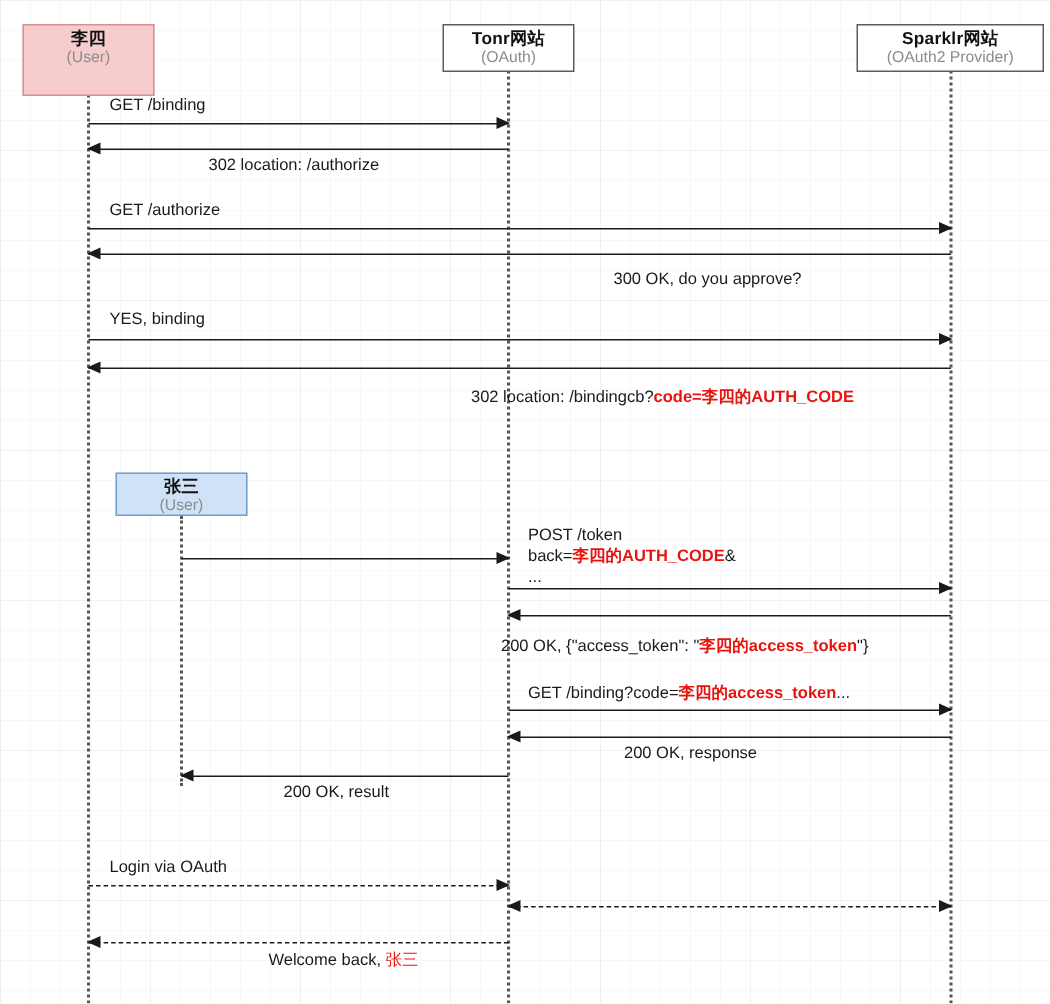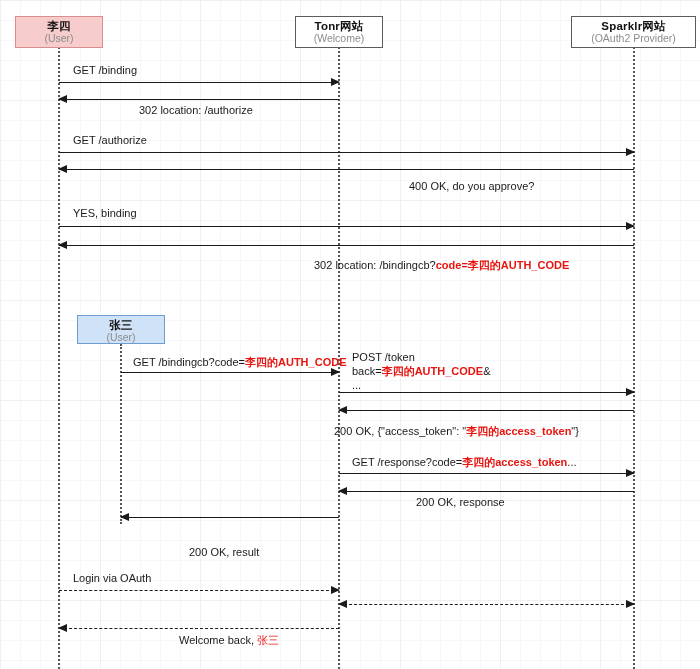--- a/index.html
+++ b/index.html
@@ -112,28 +112,28 @@
 </head>
 <body>
 
 <div id="canvas">
 
   <div class="lifeline" style="left:58px; top:47px; height:622px;"></div>
   <div class="lifeline" style="left:338px; top:47px; height:622px;"></div>
   <div class="lifeline" style="left:633px; top:47px; height:622px;"></div>
   <div class="lifeline" style="left:120px; top:344px; height:180px;"></div>
 
-  <div class="actor-box pink" style="left:15px; top:16px; width:88px; height:32px;">
+  <div class="actor-box pink" style="left:15px; top:16px; width:88px; height:48px;">
     <span class="a-name">李四</span>
     <span class="a-role">(User)</span>
   </div>
 
   <div class="actor-box plain" style="left:295px; top:16px; width:88px; height:32px;">
     <span class="a-name">Tonr网站</span>
-    <span class="a-role">(Welcome)</span>
+    <span class="a-role">(OAuth)</span>
   </div>
 
   <div class="actor-box plain" style="left:571px; top:16px; width:125px; height:32px;">
     <span class="a-name">Sparklr网站</span>
     <span class="a-role">(OAuth2 Provider)</span>
   </div>
 
   <div class="actor-box blue" style="left:77px; top:315px; width:88px; height:29px;">
     <span class="a-name">张三</span>
     <span class="a-role">(User)</span>
@@ -154,39 +154,36 @@
   <div class="label" style="left:73px; top:133px;">GET /authorize</div>
   <div class="msg" style="left:59px; top:152px; width:575px;">
     <div class="line"></div>
     <div class="head right"></div>
   </div>
 
   <div class="msg" style="left:59px; top:169px; width:575px;">
     <div class="line"></div>
     <div class="head left"></div>
   </div>
-  <div class="label right-al" style="left:409px; top:179px; width:225px;">400 OK, do you approve?</div>
+  <div class="label right-al" style="left:409px; top:179px; width:225px;">300 OK, do you approve?</div>
 
   <div class="label" style="left:73px; top:206px;">YES, binding</div>
   <div class="msg" style="left:59px; top:226px; width:575px;">
     <div class="line"></div>
     <div class="head right"></div>
   </div>
 
   <div class="msg" style="left:59px; top:245px; width:575px;">
     <div class="line"></div>
     <div class="head left"></div>
   </div>
   <div class="label right-al" style="left:314px; top:258px; width:320px;">
     <span>302 location: /bindingcb?</span><span class="hl">code=李四的AUTH_CODE</span>
   </div>
 
-  <div class="label" style="left:133px; top:355px;">
-    <span>GET /bindingcb?code=</span><span class="hl">李四的AUTH_CODE</span>
-  </div>
   <div class="msg" style="left:121px; top:372px; width:218px;">
     <div class="line"></div>
     <div class="head right"></div>
   </div>
 
   <div class="label" style="left:352px; top:350px;">POST /token</div>
   <div class="label" style="left:352px; top:364px;">
     <span>back=</span><span class="hl">李四的AUTH_CODE</span><span>&amp;</span>
   </div>
   <div class="label" style="left:352px; top:378px;">...</div>
@@ -197,38 +194,38 @@
 
   <div class="msg" style="left:339px; top:410px; width:295px;">
     <div class="line"></div>
     <div class="head left"></div>
   </div>
   <div class="label right-al" style="left:334px; top:424px; width:300px;">
     <span>200 OK, {"access_token": "</span><span class="hl">李四的access_token</span><span>"}</span>
   </div>
 
   <div class="label" style="left:352px; top:455px;">
-    <span>GET /response?code=</span><span class="hl">李四的access_token</span><span>...</span>
+    <span>GET /binding?code=</span><span class="hl">李四的access_token</span><span>...</span>
   </div>
   <div class="msg" style="left:339px; top:473px; width:295px;">
     <div class="line"></div>
     <div class="head right"></div>
   </div>
 
   <div class="msg" style="left:339px; top:491px; width:295px;">
     <div class="line"></div>
     <div class="head left"></div>
   </div>
   <div class="label right-al" style="left:416px; top:495px; width:200px;">200 OK, response</div>
 
   <div class="msg" style="left:121px; top:517px; width:218px;">
     <div class="line"></div>
     <div class="head left"></div>
   </div>
-  <div class="label right-al" style="left:189px; top:521px; width:150px;margin-top:24px;">200 OK, result</div>
+  <div class="label right-al" style="left:189px; top:521px; width:150px;">200 OK, result</div>
 
   <div class="label" style="left:73px; top:571px;">Login via OAuth</div>
   <div class="msg dashed" style="left:59px; top:590px; width:280px;">
     <div class="line"></div>
     <div class="head right"></div>
   </div>
 
   <div class="msg dashed" style="left:339px; top:604px; width:295px;">
     <div class="line"></div>
     <div class="head left"></div>

